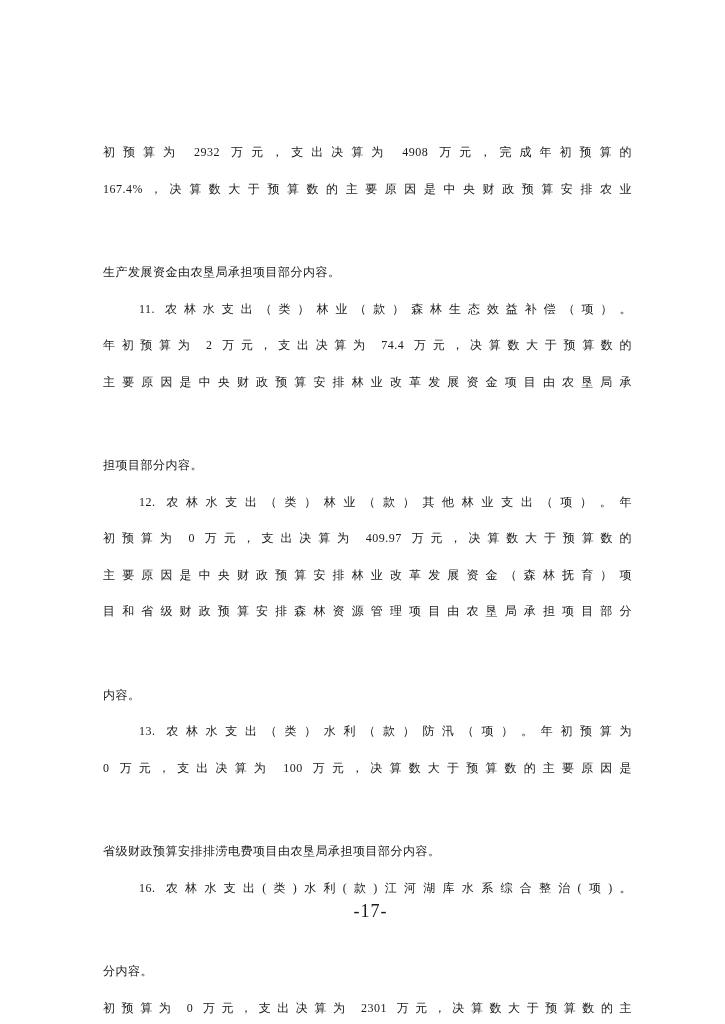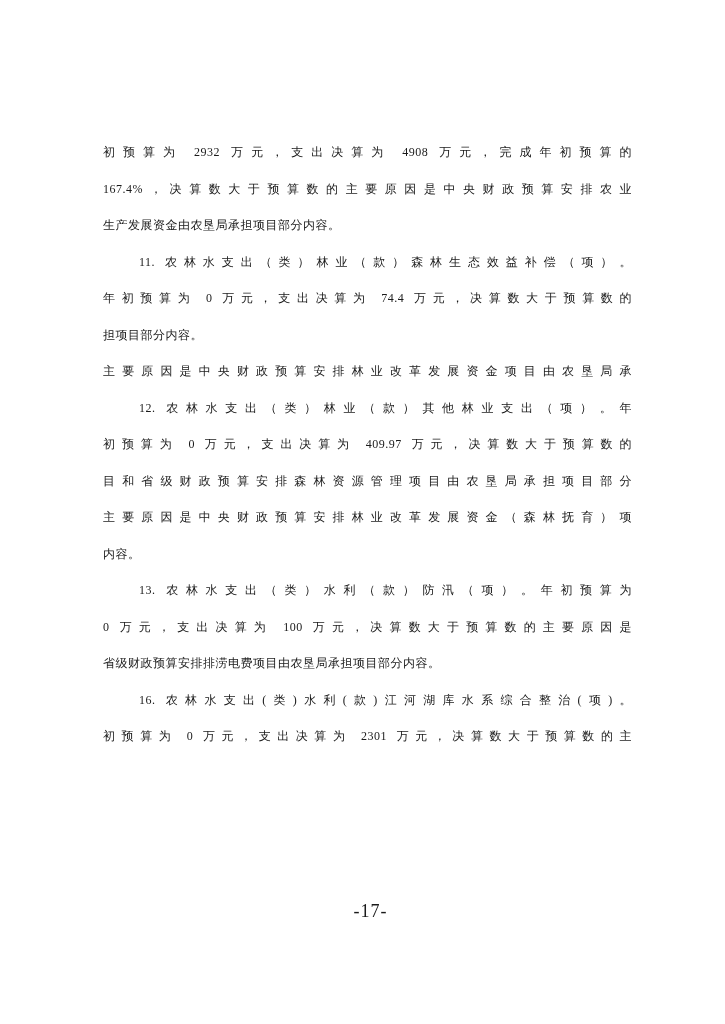--- a/index.html
+++ b/index.html
@@ -27,20 +27,21 @@
     line-height: 36.5px;
     font-size: 12px;
     text-align: justify;
     text-align-last: justify;
     overflow: hidden;
     white-space: nowrap;
     letter-spacing: 0.5px;
   }
   .ln.end {
     text-align-last: left;
+    margin-top: 47px;
   }
   .ln.indent {
     text-indent: 36px;
   }
   .ln b {
     font-weight: 400;
   }
   .pagenum {
     position: absolute;
     top: 901px;
@@ -56,34 +57,35 @@
 <body>
 
 <div class="page">
   <div class="content">
 
     <div class="ln"><b></b><span>初预算为 2932 万元，支出决算为 4908 万元，完成年初预算的</span></div>
     <div class="ln"><b></b><span>167.4%，决算数大于预算数的主要原因是中央财政预算安排农业</span></div>
     <div class="ln end"><b></b><span>生产发展资金由农垦局承担项目部分内容。</span></div>
 
     <div class="ln indent"><b>11. 农林水支出（类）林业（款）森林生态效益补偿（项）。</b><span></span></div>
-    <div class="ln"><b></b><span>年初预算为 0 万元，支出决算为 74.4 万元，决算数大于预算数的</span></div>
+    <div class="ln"><b></b><span>年初预算为 2 万元，支出决算为 74.4 万元，决算数大于预算数的</span></div>
+    <div class="ln"><b></b><span>主要原因是中央财政预算安排林业改革发展资金项目由农垦局承</span></div>
     <div class="ln end"><b></b><span>担项目部分内容。</span></div>
-    <div class="ln"><b></b><span>主要原因是中央财政预算安排林业改革发展资金项目由农垦局承</span></div>
 
     <div class="ln indent"><b>12. 农林水支出（类）林业（款）其他林业支出（项）。</b><span>年</span></div>
     <div class="ln"><b></b><span>初预算为 0 万元，支出决算为 409.97 万元，决算数大于预算数的</span></div>
+    <div class="ln"><b></b><span>主要原因是中央财政预算安排林业改革发展资金（森林抚育）项</span></div>
     <div class="ln"><b></b><span>目和省级财政预算安排森林资源管理项目由农垦局承担项目部分</span></div>
-    <div class="ln"><b></b><span>主要原因是中央财政预算安排林业改革发展资金（森林抚育）项</span></div>
     <div class="ln end"><b></b><span>内容。</span></div>
 
     <div class="ln indent"><b>13. 农林水支出（类）水利（款）防汛（项）。</b><span>年初预算为</span></div>
     <div class="ln"><b></b><span>0 万元，支出决算为 100 万元，决算数大于预算数的主要原因是</span></div>
     <div class="ln end"><b></b><span>省级财政预算安排排涝电费项目由农垦局承担项目部分内容。</span></div>
 
     <div class="ln indent"><b>16. 农林水支出(类)水利(款)江河湖库水系综合整治(项)。</b><span></span></div>
+    <div class="ln end"><b></b><span>分内容。</span></div>
 
     <div class="ln"><b></b><span>初预算为 0 万元，支出决算为 2301 万元，决算数大于预算数的主</span></div>
 
   </div>
 
   <div class="pagenum">-17-</div>
 </div>
 
 </body></html>

